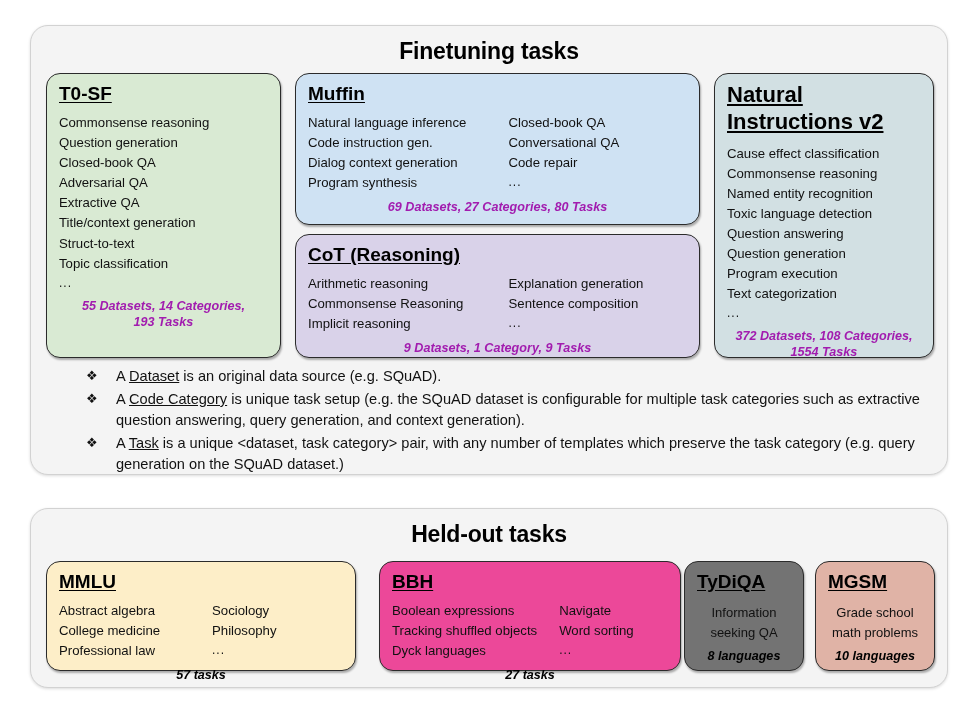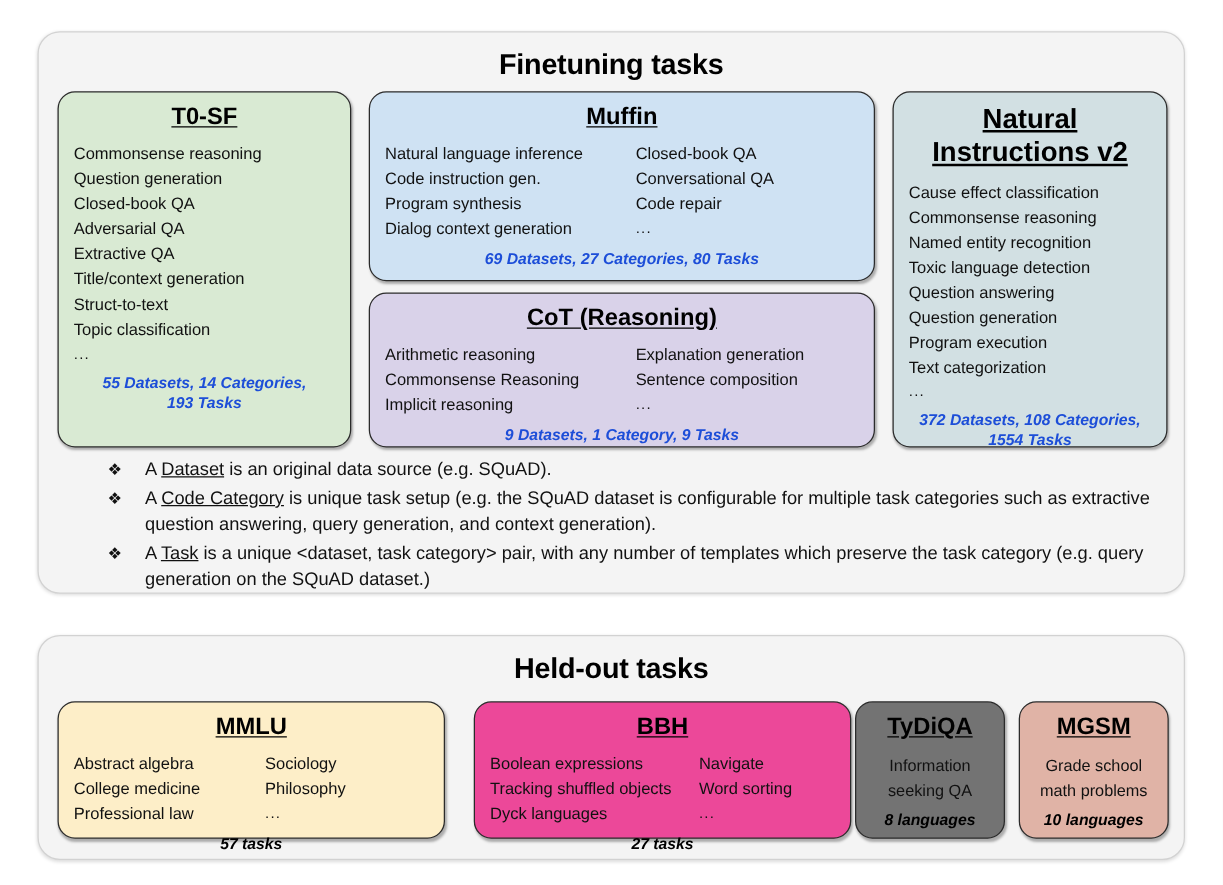--- a/index.html
+++ b/index.html
@@ -41,21 +41,21 @@
 
   
   .card {
     position: absolute;
     border: 1.6px solid #2b2b2b;
     border-radius: 14px;
     box-shadow: 1px 2px 2px rgba(0,0,0,0.30);
     padding: 8px 12px 8px 12px;
   }
   .card-title {
-    text-align: center;
+    text-align: left;
     font-weight: bold;
     font-size: 19px;
     text-decoration: underline;
     text-underline-offset: 2px;
     line-height: 1.22;
     margin-bottom: 8px;
     color: #000;
   }
   .card-title.small { font-size: 22px; }
 
@@ -74,21 +74,21 @@
   .item.ellipsis { letter-spacing: 1px; font-size: 12px; }
 
   .stat {
     text-align: center;
     font-style: italic;
     font-weight: bold;
     font-size: 12.6px;
     line-height: 1.25;
     margin-top: 7px;
   }
-  .stat.blue { color: #1d4ed8; }
+  .stat.blue { color: #a21caf; }
   .stat.black { color: #000000; }
 
   
   #card-t0sf    { left: 15px;  top: 47px;  width: 235px; height: 285px;
                   background: #d9ead3; }
   #card-muffin  { left: 264px; top: 47px;  width: 405px; height: 152px;
                   background: #cfe2f3; }
   #card-cot     { left: 264px; top: 208px; width: 405px; height: 124px;
                   background: #d9d2e9; }
   #card-ni2     { left: 683px; top: 47px;  width: 220px; height: 285px;
@@ -163,22 +163,22 @@
         <div>193 Tasks</div>
       </div>
     </div>
 
     <div class="card" id="card-muffin">
       <div class="card-title">Muffin</div>
       <div class="items two-col">
         <div class="col">
           <div class="item">Natural language inference</div>
           <div class="item">Code instruction gen.</div>
+          <div class="item">Dialog context generation</div>
           <div class="item">Program synthesis</div>
-          <div class="item">Dialog context generation</div>
         </div>
         <div class="col">
           <div class="item">Closed-book QA</div>
           <div class="item">Conversational QA</div>
           <div class="item">Code repair</div>
           <div class="item ellipsis">...</div>
         </div>
       </div>
       <div class="stat blue">69 Datasets, 27 Categories, 80 Tasks</div>
     </div>

